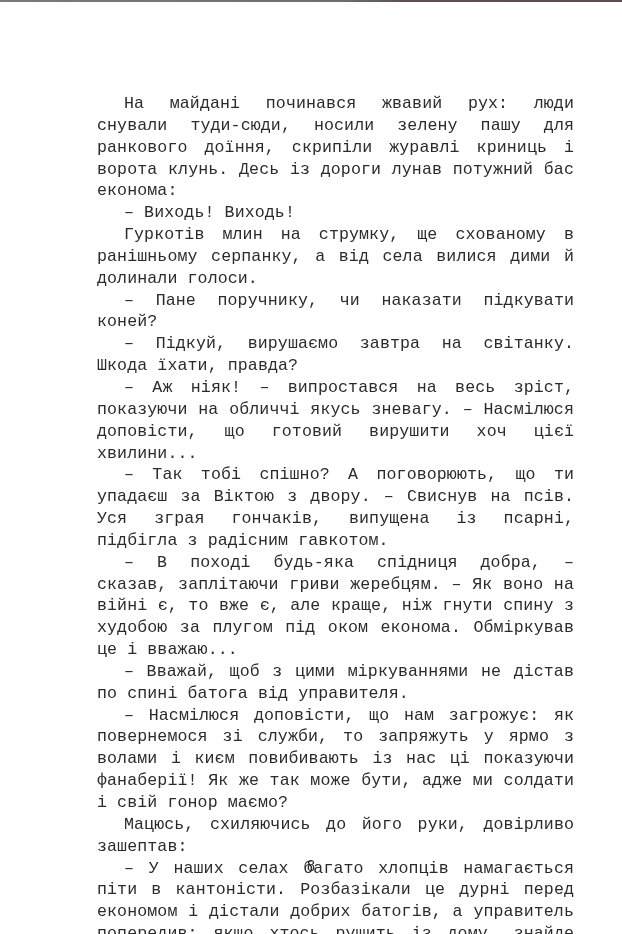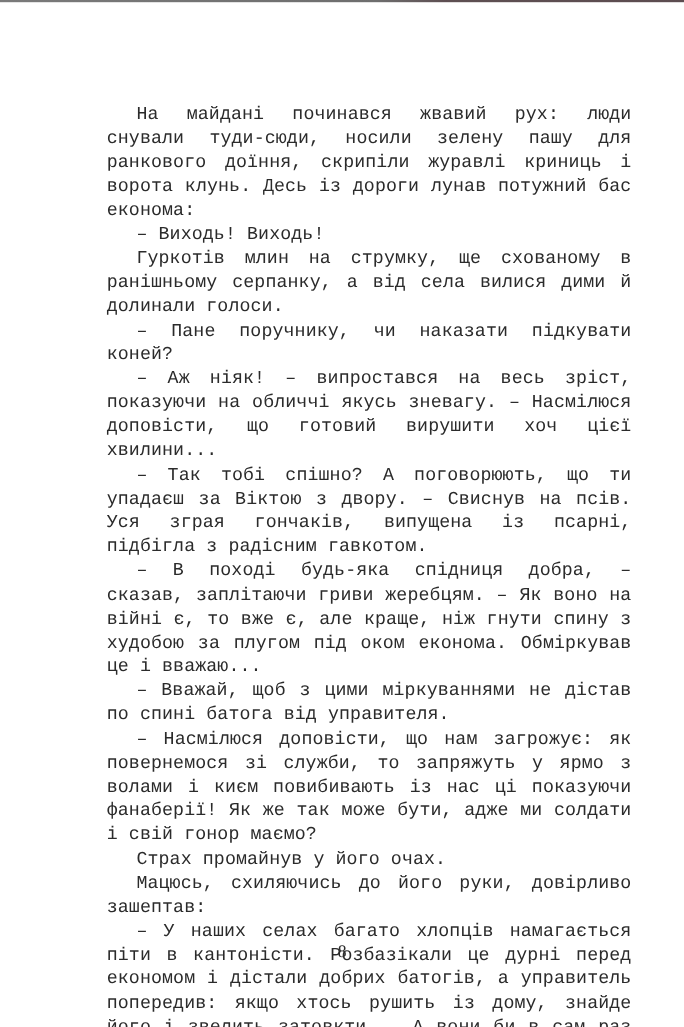--- a/index.html
+++ b/index.html
@@ -32,24 +32,24 @@
 </head>
 <body>
 
 <div class="top-bar"></div>
 
 <div class="page">
   <p>На майдані починався жвавий рух: люди снували туди-сюди, носили зелену пашу для ранкового доїння, скрипіли журавлі криниць і ворота клунь. Десь із дороги лунав потужний бас еко­нома:</p>
   <p>– Виходь! Виходь!</p>
   <p>Гуркотів млин на струмку, ще схованому в ранішньому сер­панку, а від села вилися дими й долинали голоси.</p>
   <p>– Пане поручнику, чи наказати підкувати коней?</p>
+  <p>– Підкуй, вирушаємо завтра на світанку. Шкода їхати, правда?</p>
   <p>– Аж ніяк! – випростався на весь зріст, показуючи на обличчі якусь зневагу. – Насмілюся доповісти, що готовий вирушити хоч цієї хвилини...</p>
   <p>– Так тобі спішно? А поговорюють, що ти упадаєш за Віктою з двору. – Свиснув на псів. Уся зграя гончаків, випущена із псарні, підбігла з радісним гавкотом.</p>
   <p>– В поході будь-яка спідниця добра, – сказав, заплітаючи гриви жеребцям. – Як воно на війні є, то вже є, але краще, ніж гнути спину з худобою за плугом під оком економа. Обміркував це і вва­жаю...</p>
   <p>– Вважай, щоб з цими міркуваннями не дістав по спині батога від управителя.</p>
   <p>– Насмілюся доповісти, що нам загрожує: як повернемося зі служби, то запряжуть у ярмо з волами і києм повибивають із нас ці показуючи фанаберії! Як же так може бути, адже ми солдати і свій гонор маємо?</p>
-  <p>Страх промайнув у його очах.</p>
   <p>Мацюсь, схиляючись до його руки, довірливо зашептав:</p>
   <p>– У наших селах багато хлопців намагається піти в кантоністи. Розбазікали це дурні перед економом і дістали добрих батогів, а управитель попередив: якщо хтось рушить із дому, знайде його і звелить затовкти... А вони би в сам раз нагодилися до нашої бата­реї: хлопці добірні, як дуби...</p>
   <p>Цієї ночі знову приходили посланці до Кацпера аж з-під Любліна питати про волю, чи то правда.</p>
 </div>
 
 <div class="page-number">8</div>
 
 </body></html>

